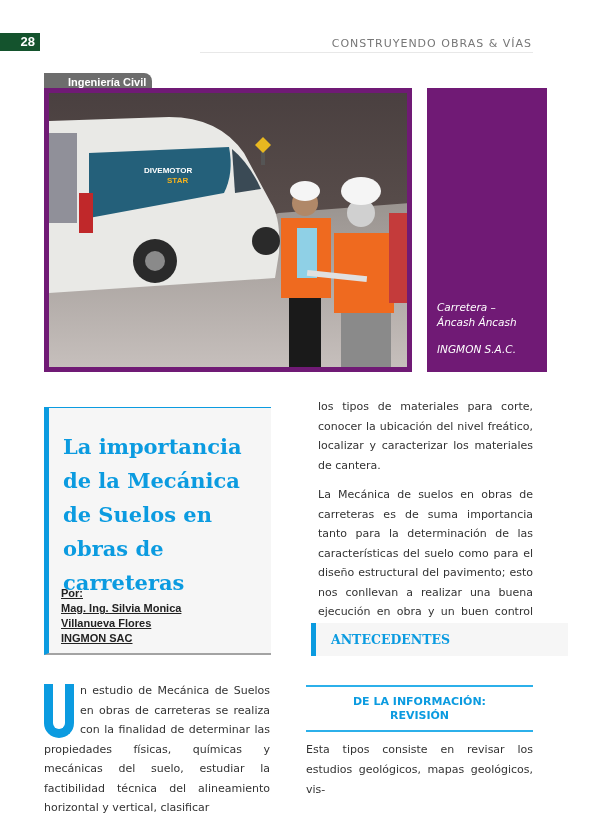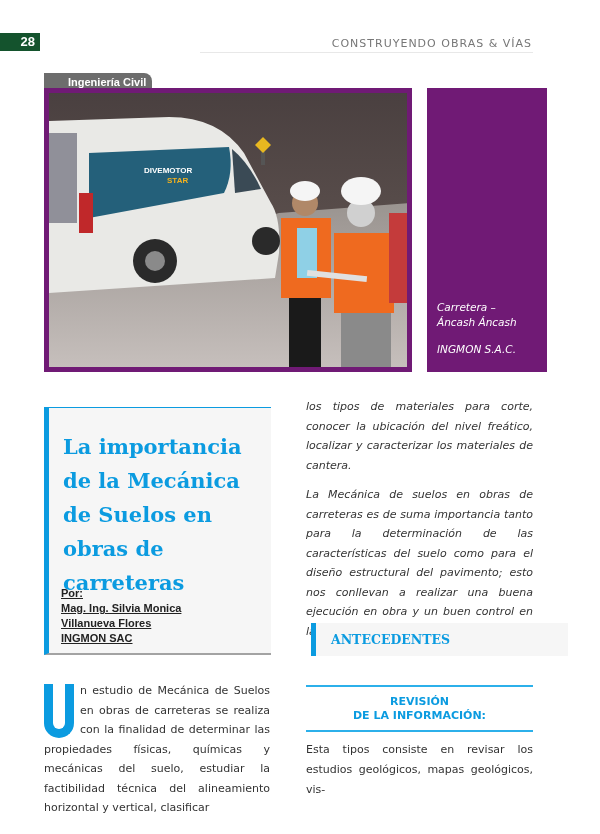--- a/index.html
+++ b/index.html
@@ -16,21 +16,21 @@
 
   .title-box { position:absolute; left:44px; top:407px; width:227px; height:248px; background:#f6f6f6; border-left:5px solid #0b9be0; border-top:1px solid #0b9be0; border-bottom:2px solid #a3a3a3; box-sizing:border-box; }
   .title { position:absolute; left:14px; top:22px; width:210px; color:#0b9be0; font:bold 21px "DejaVu Serif", serif; line-height:34px; }
   .byline { position:absolute; left:12px; top:178px; color:#222; font:bold 11px "Liberation Sans", sans-serif; line-height:15px;text-decoration:underline; }
 
   .body-left { position:absolute; left:44px; top:681px; width:226px; font:11px "DejaVu Sans", sans-serif; line-height:19.5px; color:#333; text-align:justify; }
   .dropcap { float:left; width:30px; height:54px; margin:3px 6px 0 0; position:relative; }
   .dropcap .u { position:absolute; left:0; top:0; width:30px; height:54px; border:9px solid #0b9be0; border-top:none; border-radius:0 0 15px 15px; box-sizing:border-box; }
 
   .body-right { position:absolute; left:306px; top:397px; width:227px; font:11px "DejaVu Sans", sans-serif; line-height:19.5px; color:#333; text-align:justify; }
-  .body-right p { margin:0 0 10px 0;font-style:italic; }
+  .body-right p { margin:0 0 10px 12px; }
 
   .section-band { position:absolute; left:311px; top:623px; width:257px; height:33px; background:#f6f6f6; }
   .section-bar { position:absolute; left:0; top:0; width:5px; height:33px; background:#0b9be0; }
   .section-title { position:absolute; left:20px; top:9px; color:#0b9be0; font:bold 12.5px "DejaVu Serif", serif; }
 
   .subhead-line1 { position:absolute; left:306px; top:685px; width:227px; height:2px; background:#2cb0ea; }
   .subhead { position:absolute; left:306px; top:695px; width:227px; text-align:center; color:#0b9be0; font:bold 11px "DejaVu Sans", sans-serif; line-height:14px; }
   .subhead-line2 { position:absolute; left:306px; top:730px; width:227px; height:2px; background:#2cb0ea; }
   .body-right2 { position:absolute; left:306px; top:740px; width:227px; font:11px "DejaVu Sans", sans-serif; line-height:20px; color:#333; text-align:justify; }
 </style>
@@ -113,18 +113,18 @@
   <p>La Mecánica de suelos en obras de carreteras es de suma importancia tanto para la determinación de las características del suelo como para el diseño estructural del pavimento; esto nos conllevan a realizar una buena ejecución en obra y un buen control en la carretera.</p>
 </div>
 
 <div class="section-band">
   <div class="section-bar"></div>
   <div class="section-title">ANTECEDENTES</div>
 </div>
 
 <div class="subhead-line1"></div>
 <div class="subhead">
+  <div>DE LA INFORMACIÓN:</div>
   <div>REVISIÓN</div>
-  <div>DE LA INFORMACIÓN:</div>
 </div>
 <div class="subhead-line2"></div>
 
 <div class="body-right2">Esta tipos consiste en revisar los estudios geológicos, mapas geológicos, vis-</div>
 
 </body></html>

